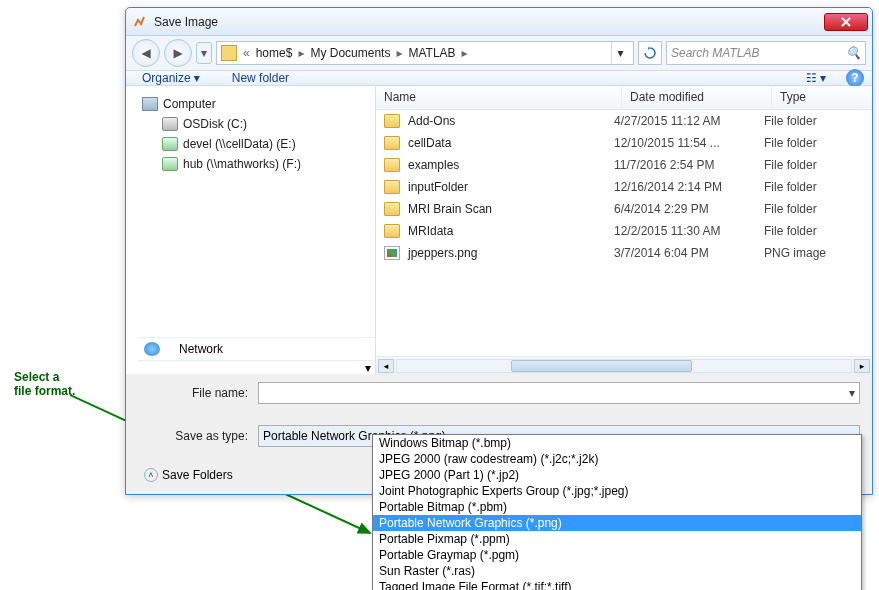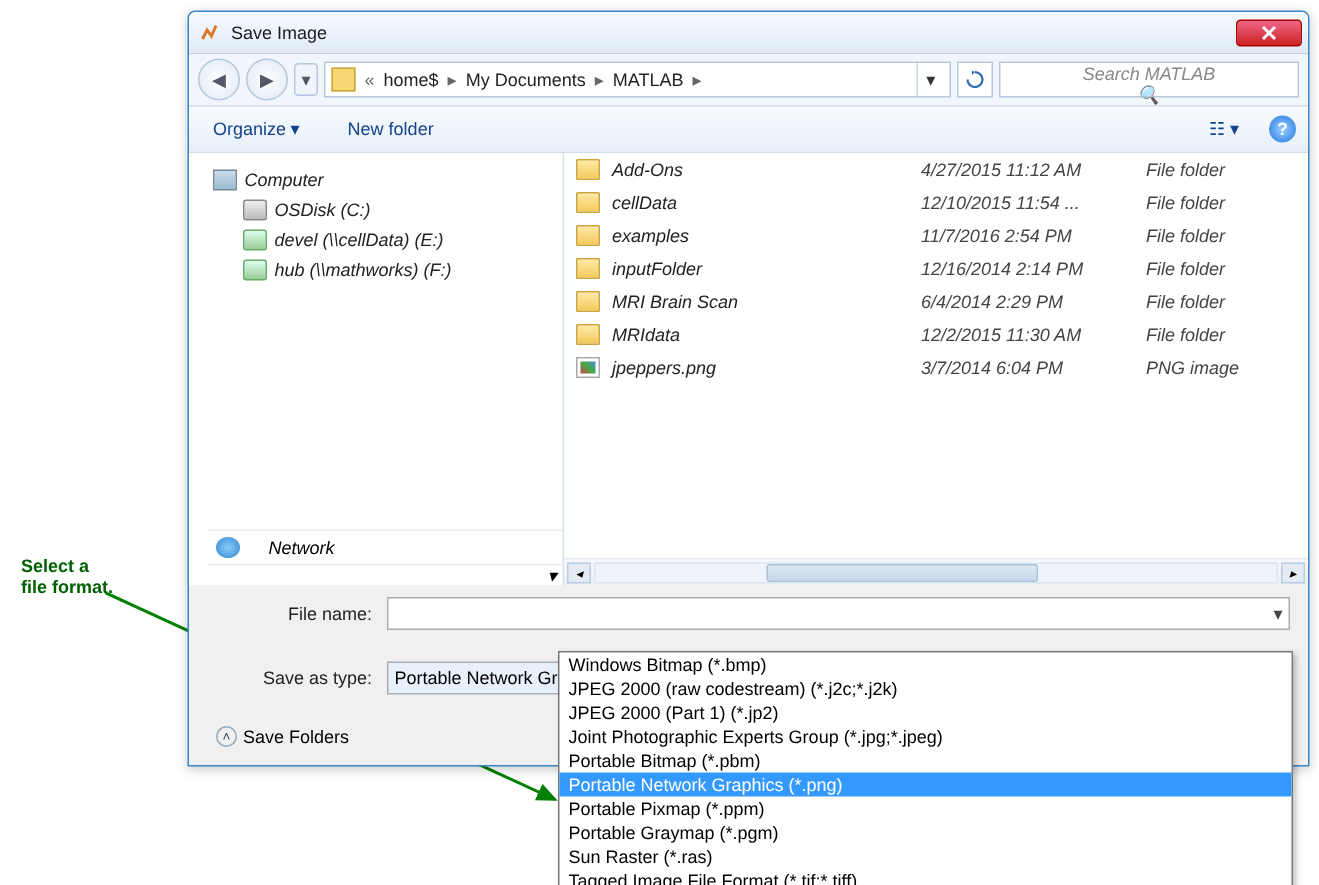--- a/index.html
+++ b/index.html
@@ -17,30 +17,30 @@
 .navrow { height: 34px; background: #f0f6fb; display: flex; align-items: center; padding: 3px 6px; gap: 4px; }
 .navbtn { width: 28px; height: 28px; border-radius: 50%; background: radial-gradient(#fff,#dde9f5); border: 1px solid #b5c8db; display:flex; align-items:center; justify-content:center; color:#556;}
 .navbtn.small { width: 16px; height: 22px; border-radius: 3px; background:#eef5fb;}
 .breadcrumb { flex: 1; height: 24px; border: 1px solid #b5c8db; background: #fff; display: flex; align-items: center; padding: 0 4px; }
 .bc-icon { width: 16px; height: 16px; background: #f7d774; border:1px solid #c9a23a; margin-right: 4px; }
 .bc-seg { display: flex; align-items: center; padding: 0 4px; color: #222; }
 .bc-sep { color: #666; padding: 0 2px; }
 .bc-spacer { flex:1; }
 .bc-drop { width: 18px; text-align:center; color:#333; border-left:1px solid #cdd9e6; height:100%; display:flex; align-items:center; justify-content:center;}
 .refresh { width: 24px; height: 24px; border: 1px solid #b5c8db; background: #fff; display:flex; align-items:center; justify-content:center; color:#2a6db3;}
-.searchbox { width: 200px; height: 24px; border: 1px solid #b5c8db; background: #fff; display: flex; align-items: center; padding: 0 4px; color: #888; font-style: italic; flex-direction: column; }
+.searchbox { width: 200px; height: 24px; border: 1px solid #b5c8db; background: #fff; display: flex; align-items: center; padding: 0 4px; color: #888; font-style: italic; }
 .searchbox span:first-child { flex:1; }
 
-.toolbar { height: 32px; background: linear-gradient(#f7fbff,#e6eff8); border-top: 1px solid #d0dce8; border-bottom: 1px solid #d0dce8; display: flex; align-items: center; padding: 0 8px; gap: 16px; }
+.toolbar { height: 16px; background: linear-gradient(#f7fbff,#e6eff8); border-top: 1px solid #d0dce8; border-bottom: 1px solid #d0dce8; display: flex; align-items: center; padding: 0 8px; gap: 16px; }
 .tb-btn { color: #15428b; padding: 3px 8px; border-radius: 3px; display:flex; align-items:center; gap:3px;}
 .tb-spacer { flex: 1; }
 .tb-iconbtn { width: 28px; height: 22px; display:flex; align-items:center; justify-content:center; color:#15428b; border:1px solid transparent; border-radius:3px;}
 .help { width: 18px; height: 18px; border-radius: 50%; background: radial-gradient(#9cf,#27d); color: #fff; display:flex; align-items:center; justify-content:center; font-weight:bold;}
 
-.body { display: flex; height: 288px; font-style: italic; }
+.body { display: flex; height: 288px; }
 .leftpane { width: 250px; border-right: 1px solid #d8e2ec; padding: 8px 0 0 12px; display:flex; flex-direction:column;}
 .tree-item { display: flex; align-items: center; padding: 3px 4px; gap: 5px; color: #222; }
 .tree-item.indent { padding-left: 24px; }
 .tree-icon { width: 16px; height: 14px; display:inline-block;}
 .tree-icon.computer { background: linear-gradient(#cde,#9bc); border:1px solid #789;}
 .tree-icon.disk { background: linear-gradient(#eee,#bbb); border:1px solid #888; border-radius:2px;}
 .tree-icon.drive { background: linear-gradient(#dfe,#9c9); border:1px solid #6a6; border-radius:2px;}
 .leftpane .spacer { flex:1; }
 .network-row { border-top: 1px solid #e5ecf3; padding: 4px 6px; display:flex; align-items:center; gap:19px;}
 .net-icon { width:16px; height:14px; background: radial-gradient(#8cf,#38c); border-radius:50%;}
@@ -171,20 +171,25 @@
       </div>
       <div class="spacer"></div>
       <div class="network-row">
         <span class="net-icon"></span>
         <span>Network</span>
       </div>
       <div class="collapse-bar">▾</div>
     </div>
 
     <div class="listpane">
+      <div class="list-header">
+        <div class="lh-col lh-name">Name</div>
+        <div class="lh-col lh-date">Date modified</div>
+        <div class="lh-col lh-type">Type</div>
+      </div>
       <div class="list-body" id="file-rows">
           <div class="row">
             <span class="ficon folder"></span>
             <span class="rname">Add-Ons</span>
             <span class="rdate">4/27/2015 11:12 AM</span>
             <span class="rtype">File folder</span>
           </div>
           <div class="row">
             <span class="ficon folder"></span>
             <span class="rname">cellData</span>

